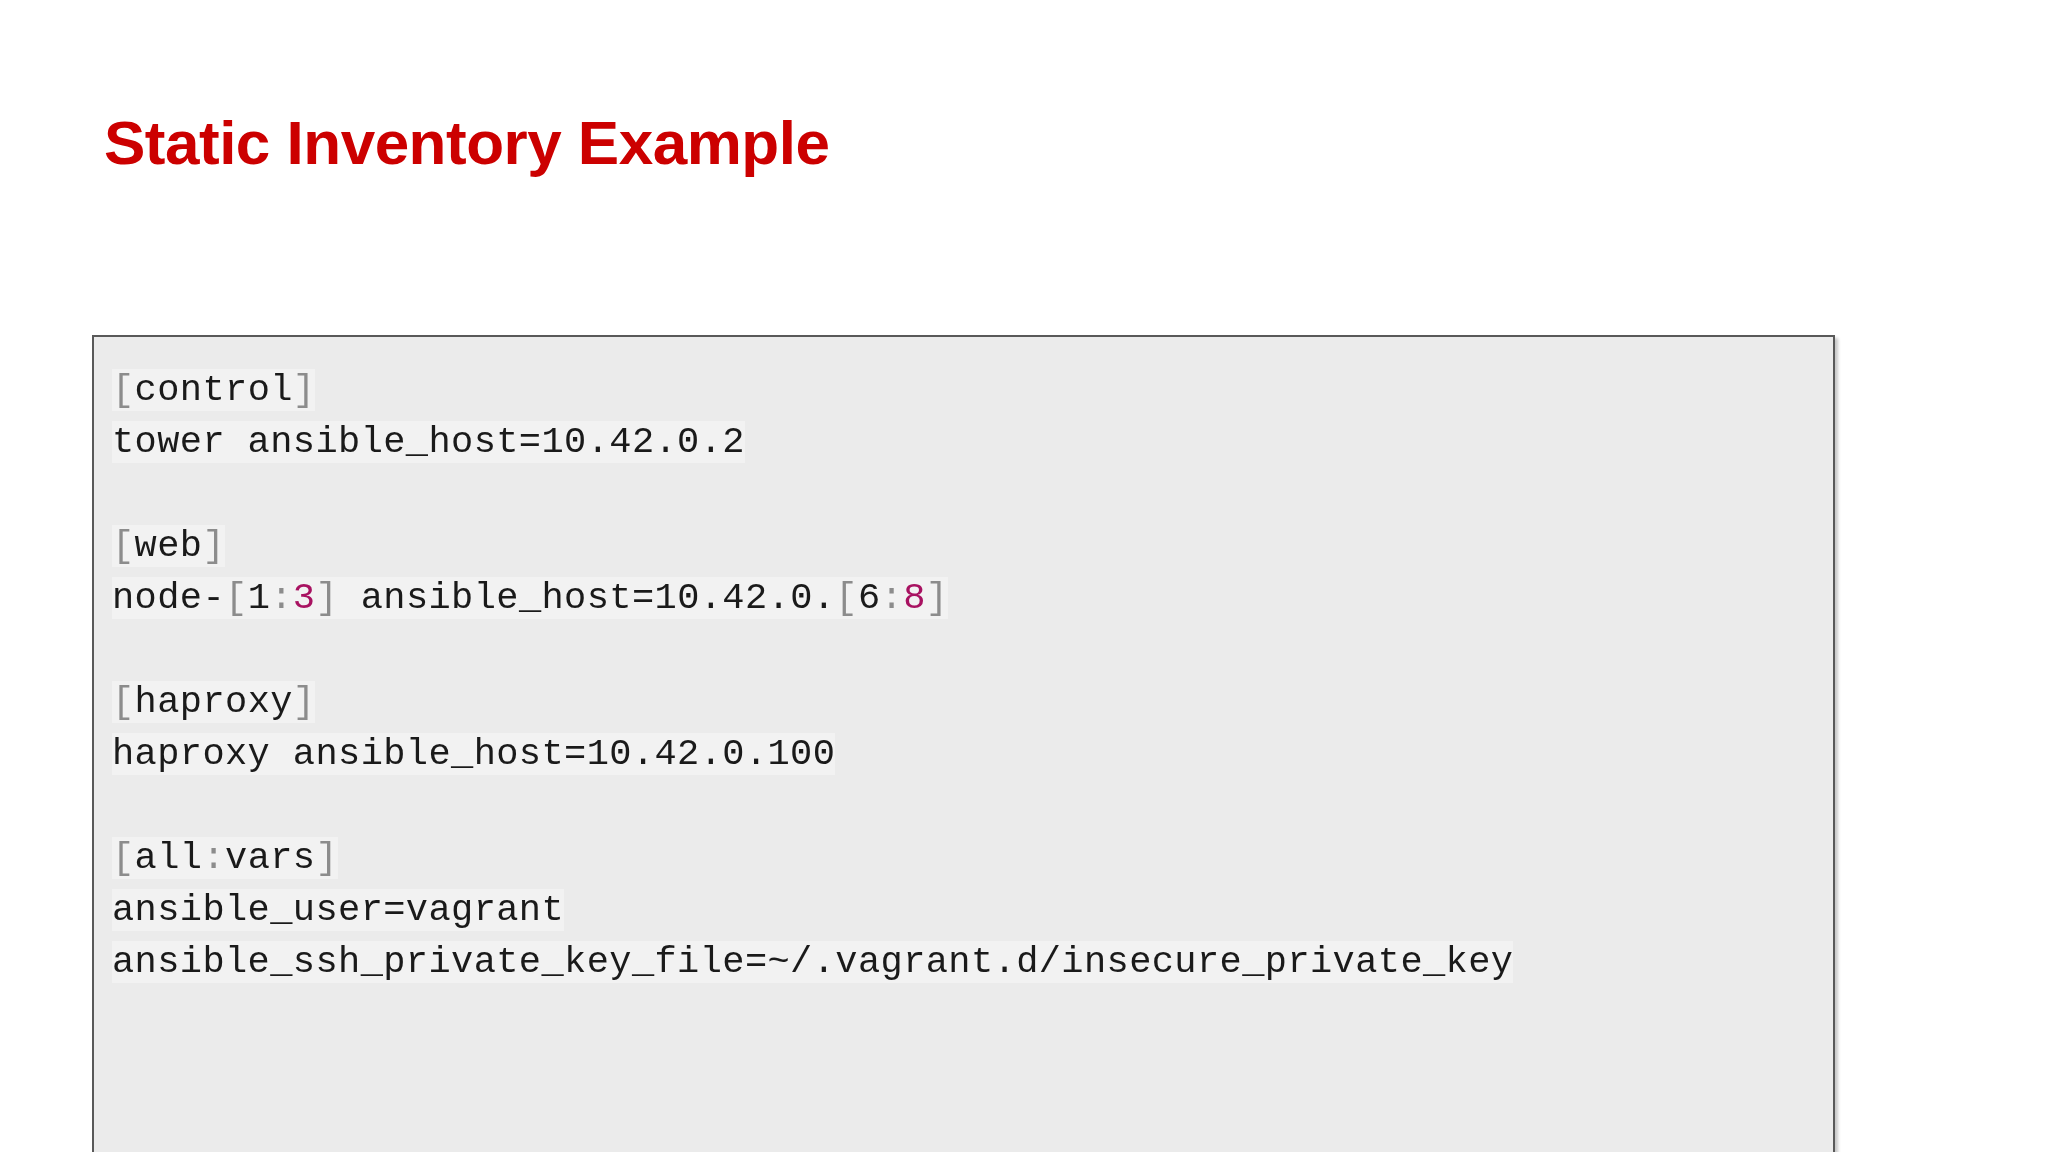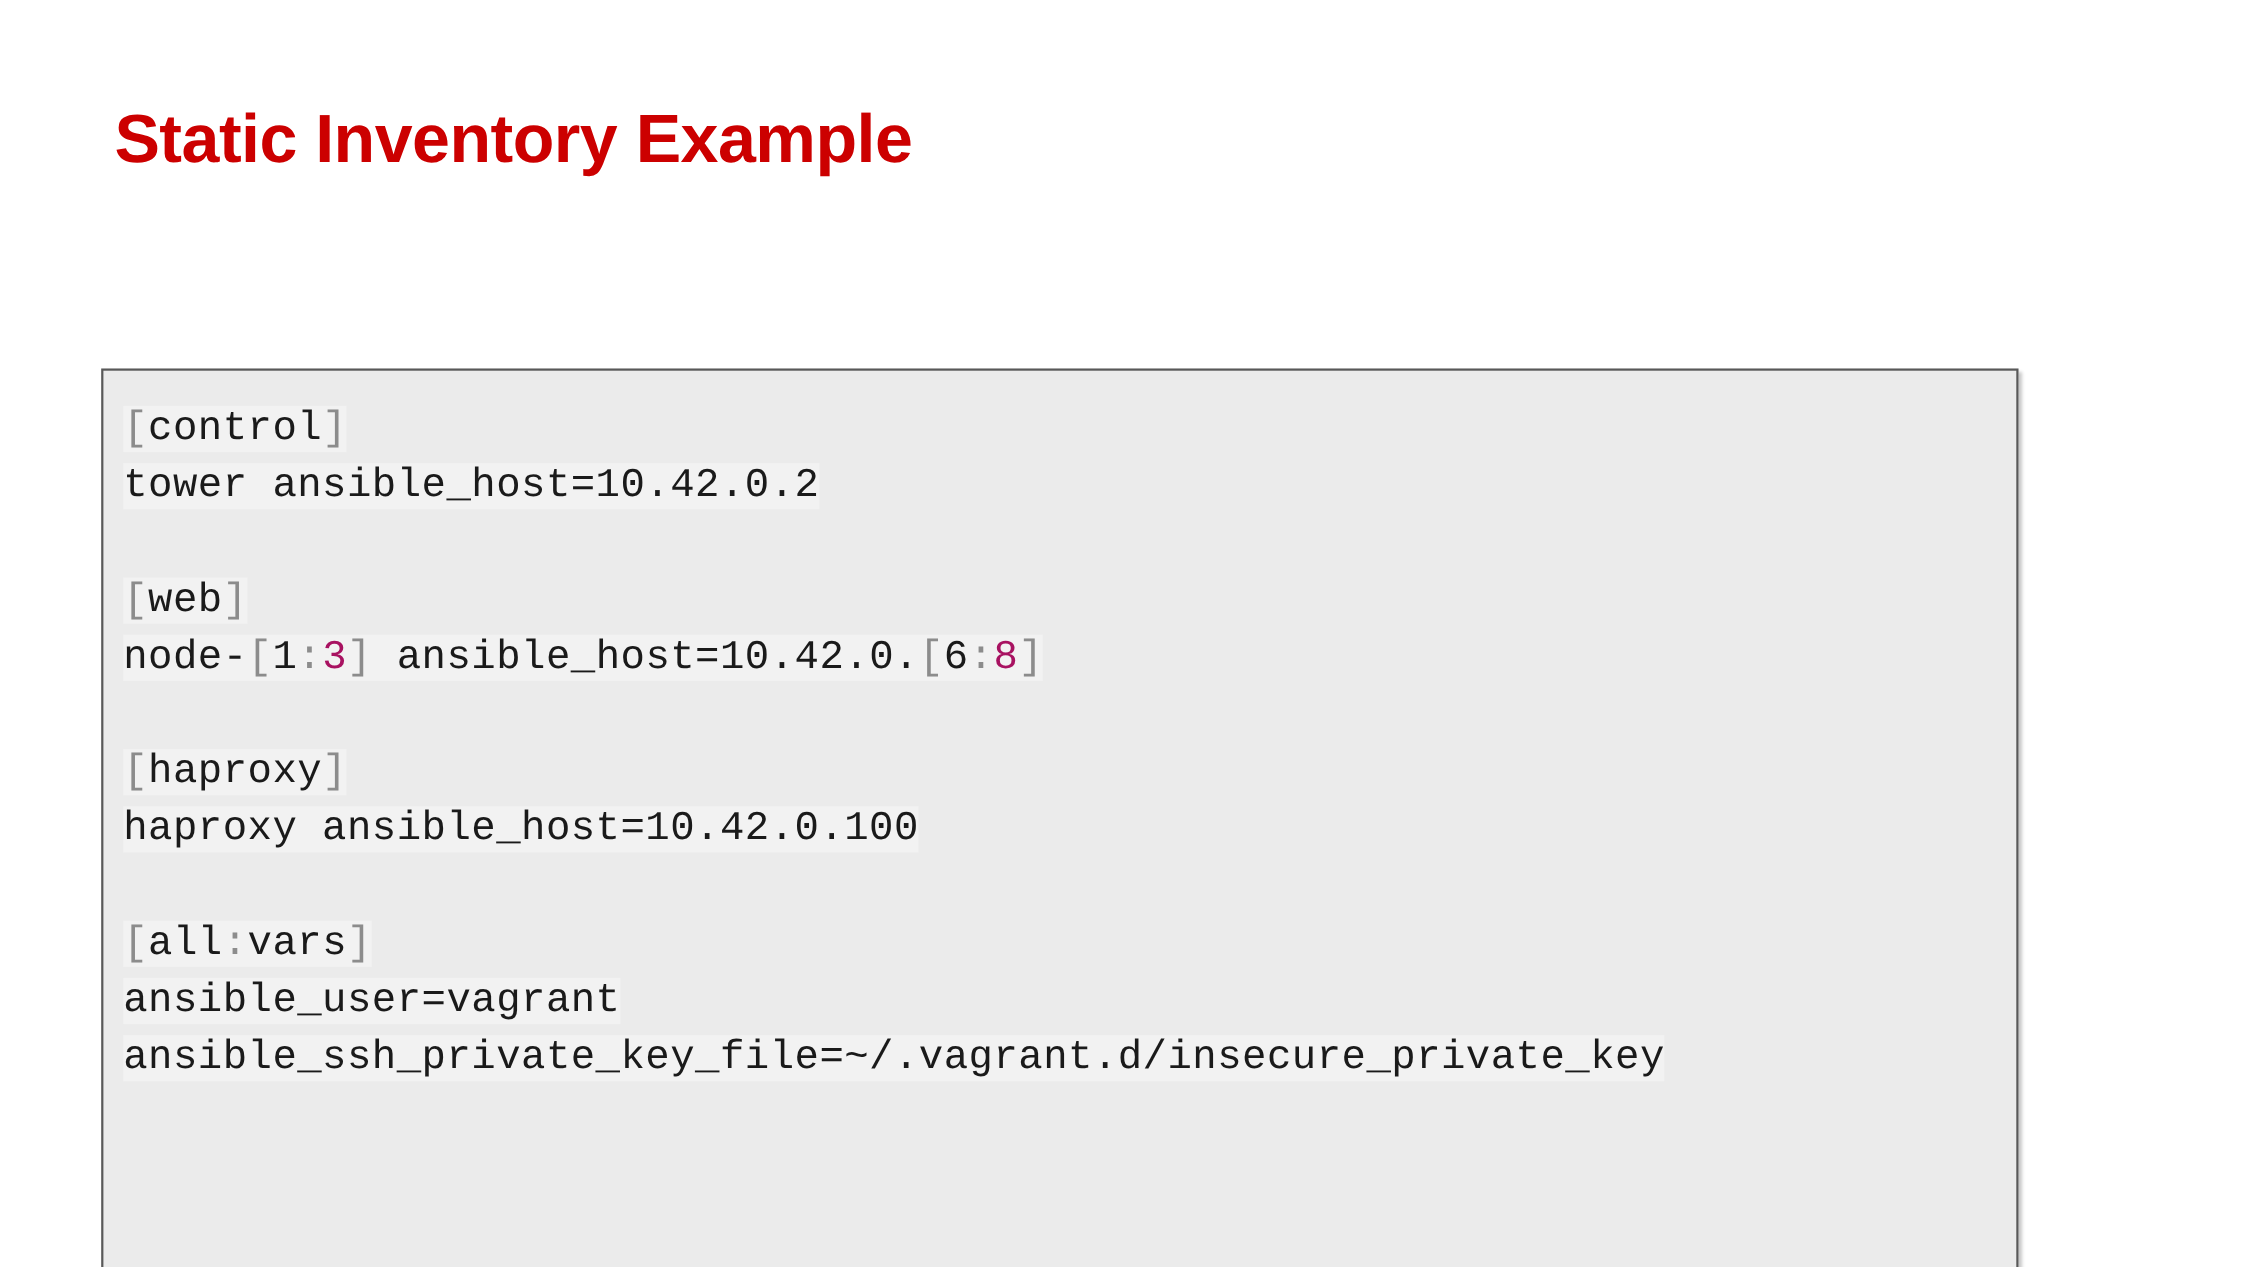--- a/index.html
+++ b/index.html
@@ -17,21 +17,21 @@
   .slide {
     position: relative;
     width: 2048px;
     height: 1152px;
     background: #ffffff;
   }
 
   .slide-title {
     position: absolute;
     left: 104px;
-    top: 46px;
+    top: 62px;
     font-family: "Liberation Sans", sans-serif;
     font-size: 62px;
     font-weight: bold;
     color: #cc0000;
     letter-spacing: -0.5px;
     white-space: nowrap;
     line-height: 1.05;
     margin-top: 48px;
   }
 

